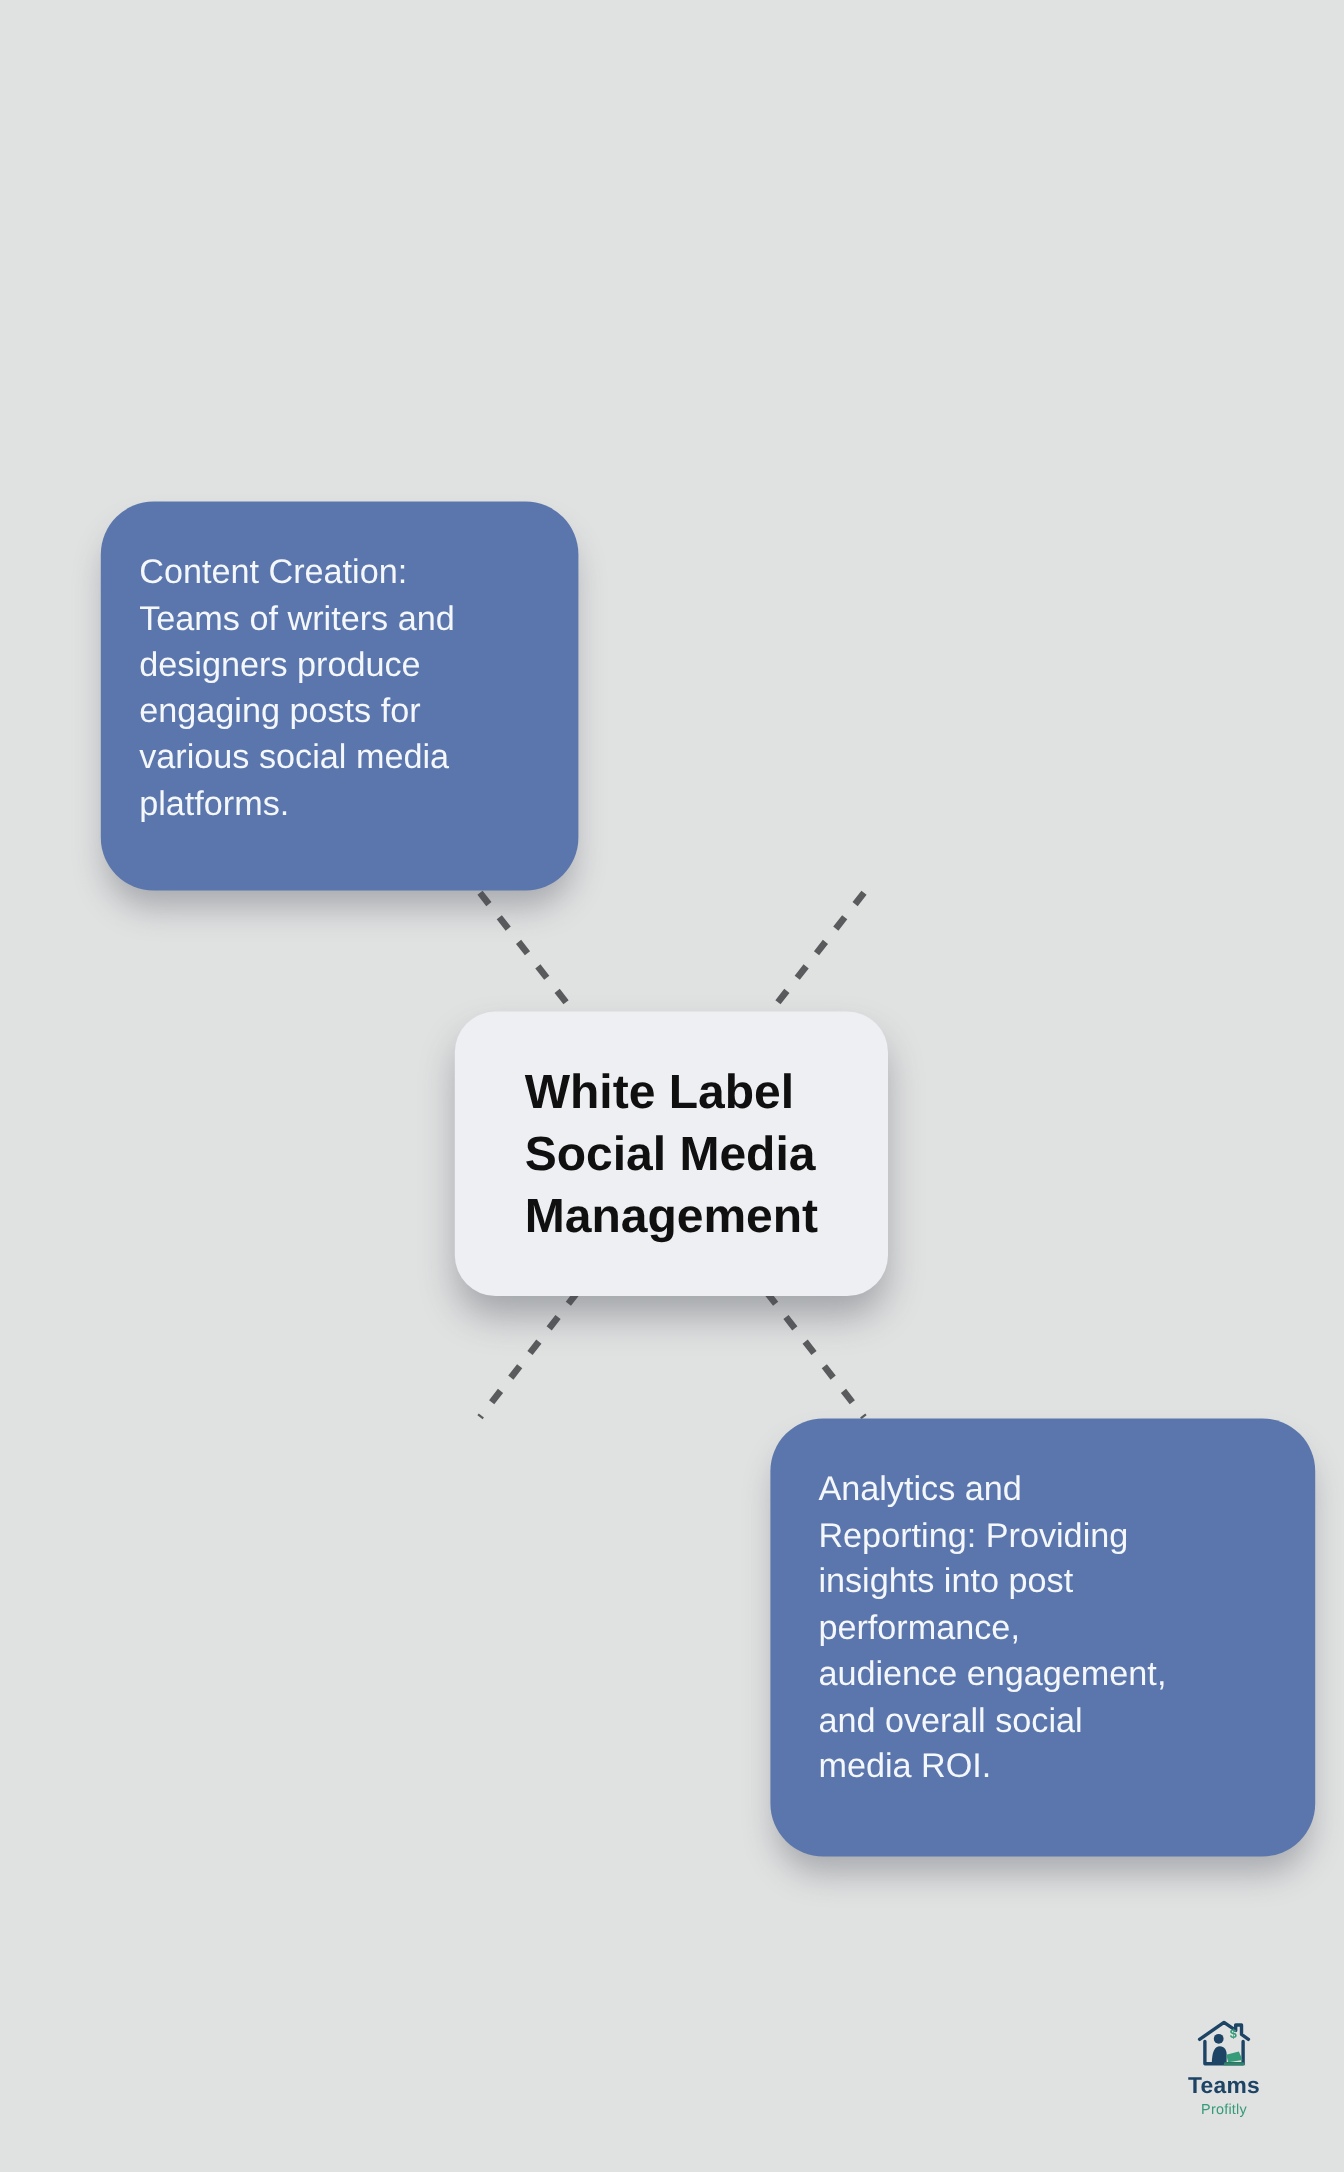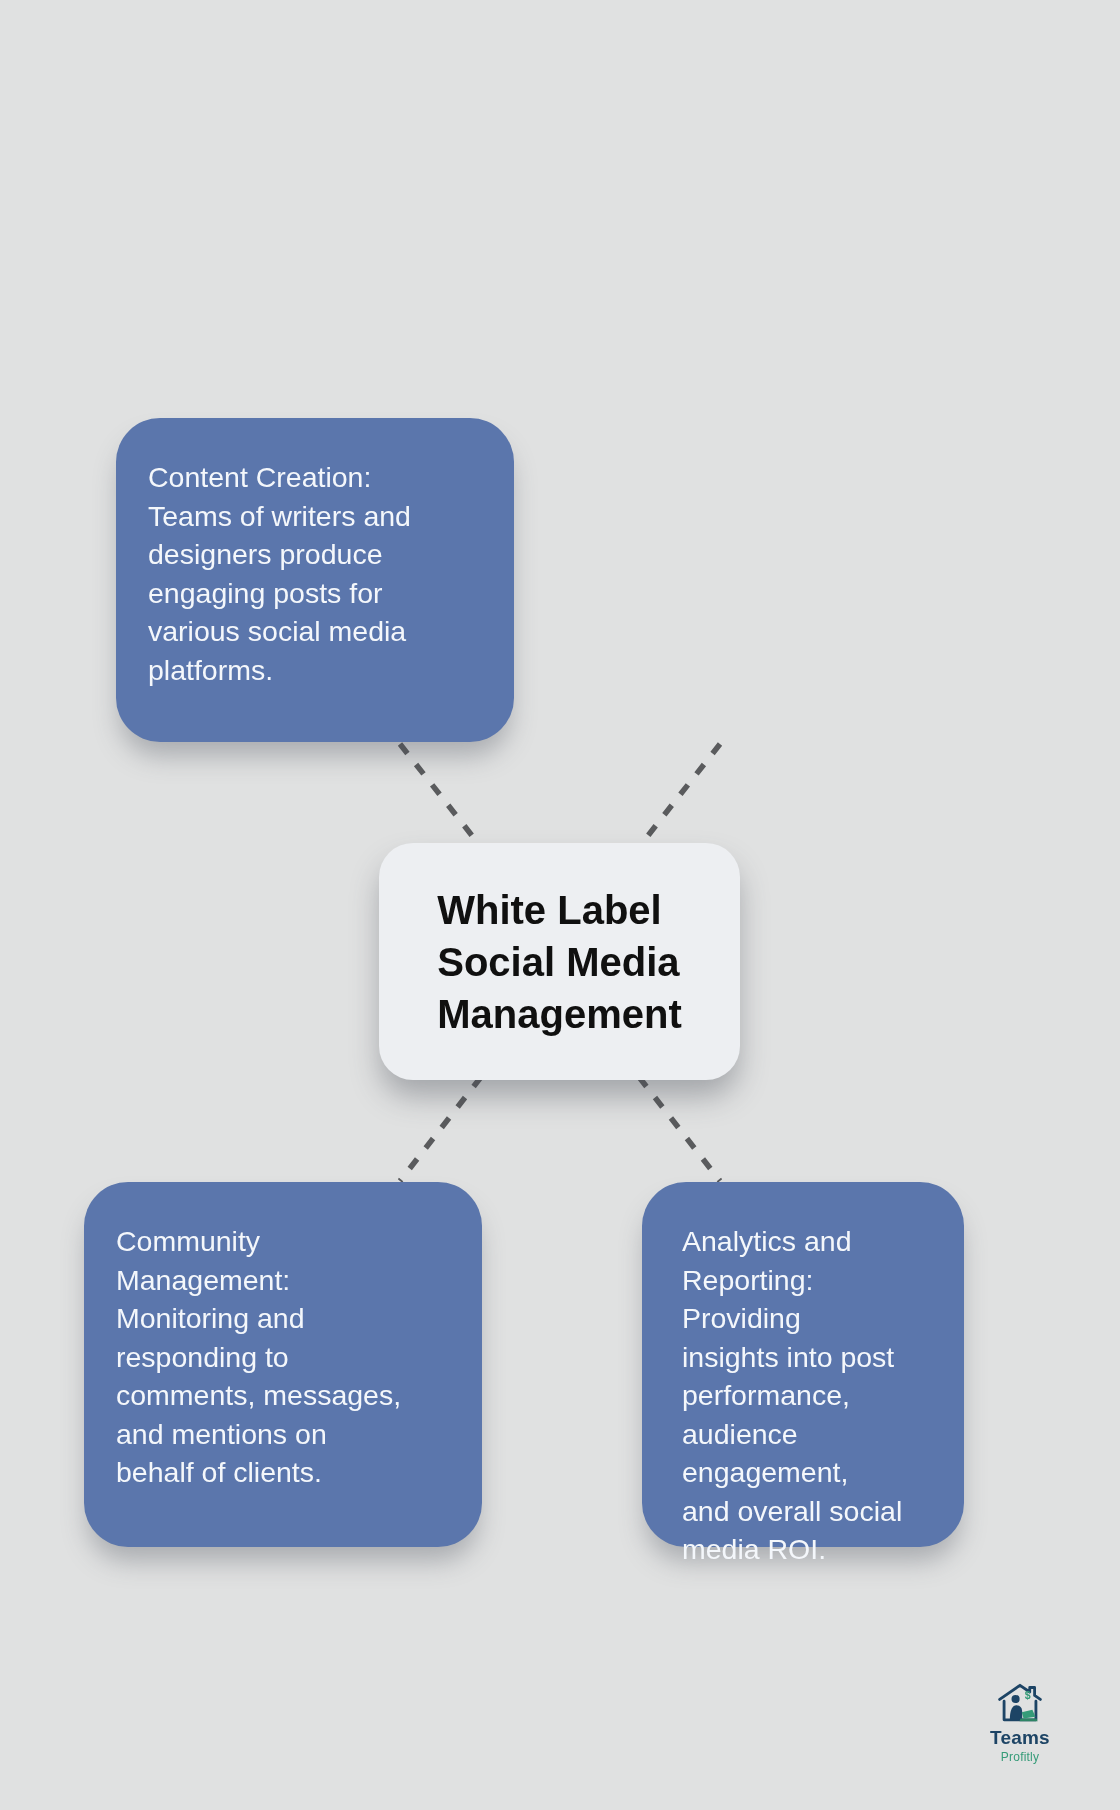--- a/index.html
+++ b/index.html
@@ -29,24 +29,24 @@
     background:#5b76ac;
     border-radius:44px;
     box-shadow:0 18px 26px -4px rgba(70,75,85,0.35);
     color:#f4f7fb;
     font-size:28.5px;
     line-height:38.5px;
     padding:40px 28px 0 32px;
     box-sizing:border-box;
     white-space:pre-line;
   }
-  .node-top-left{left:84px;top:418px;width:398px;height:324px;margin-left:32px;}
+  .node-top-left{left:84px;top:418px;width:398px;height:324px;}
   .node-top-right{left:642px;top:418px;width:398px;height:324px;}
   .node-bottom-left{left:84px;top:1182px;width:398px;height:365px;}
-  .node-bottom-right{left:642px;top:1182px;width:322px;height:365px;padding-left:40px;}
+  .node-bottom-right{left:642px;top:1182px;width:454px;height:365px;padding-left:40px;}
   .center-node{
     position:absolute;
     left:379px;top:843px;width:361px;height:237px;
     background:#edeff2;
     border-radius:34px;
     box-shadow:0 18px 30px -2px rgba(70,75,85,0.40);
     display:flex;align-items:center;justify-content:center;
     font-weight:700;
     font-size:40px;
     line-height:52px;
@@ -81,27 +81,20 @@
 designers produce
 engaging posts for
 various social media
 platforms.</div>
 
 
   <div class="center-node">White Label
 Social Media
 Management</div>
 
-  <div class="node node-bottom-left">Community
-Management:
-Monitoring and
-responding to
-comments, messages,
-and mentions on
-behalf of clients.</div>
 
   <div class="node node-bottom-right">Analytics and
 Reporting: Providing
 insights into post
 performance,
 audience engagement,
 and overall social
 media ROI.</div>
 
   <div class="logo">

